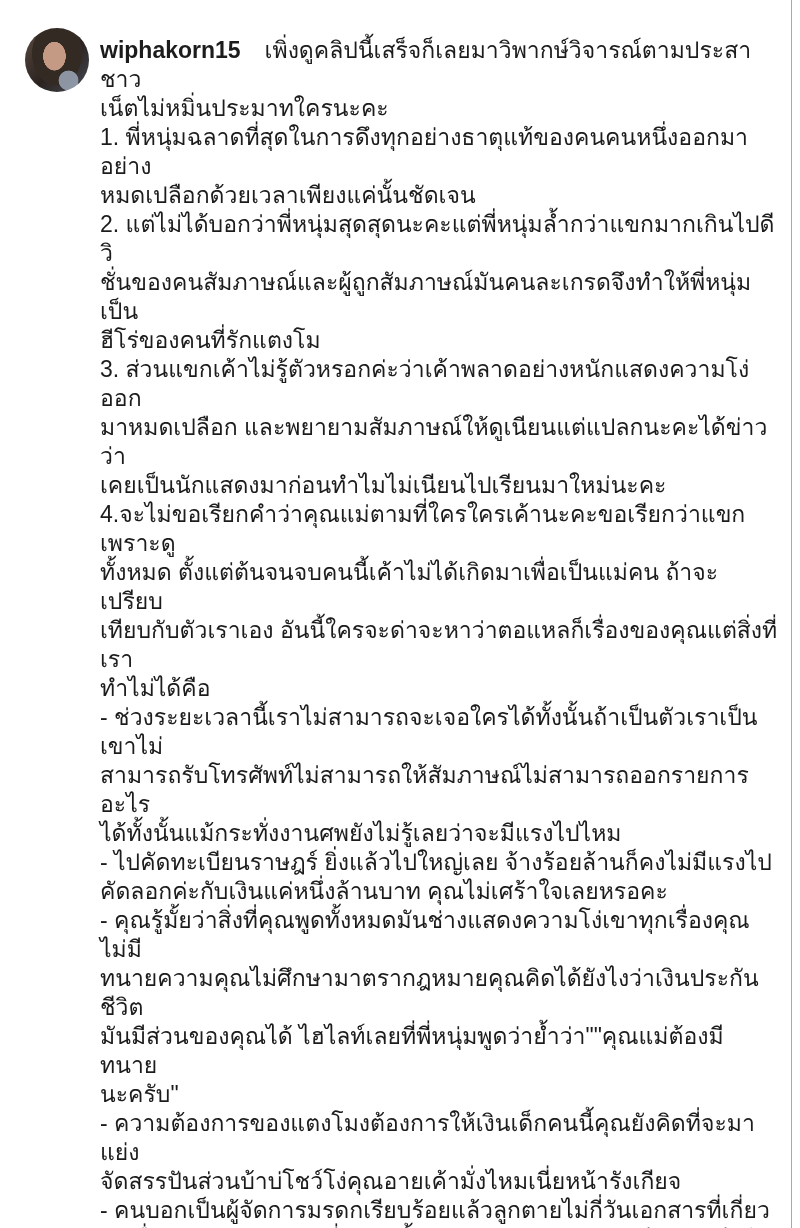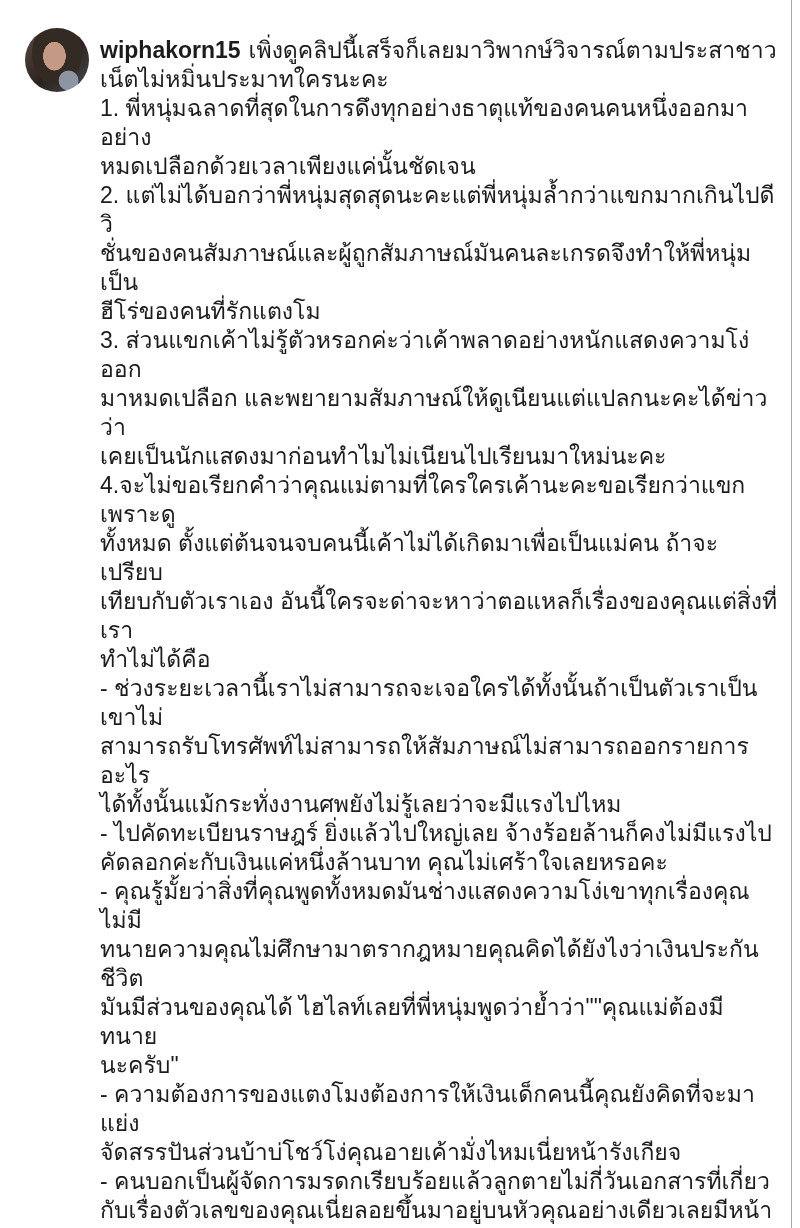--- a/index.html
+++ b/index.html
@@ -44,21 +44,21 @@
   }
   .comment-text {
     font-size: 23px;
     line-height: 29px;
     color: #1c1c1c;
     letter-spacing: 0;
   }
   .username {
     font-weight: 700;
     color: #1c1c1c;
-    margin-right: 8px;
+    margin-right: 24px;
     cursor: pointer;
   }
   .body {
     white-space: pre-line;
     font-weight: 400;
   }
 </style>
 </head>
 <body>
 

